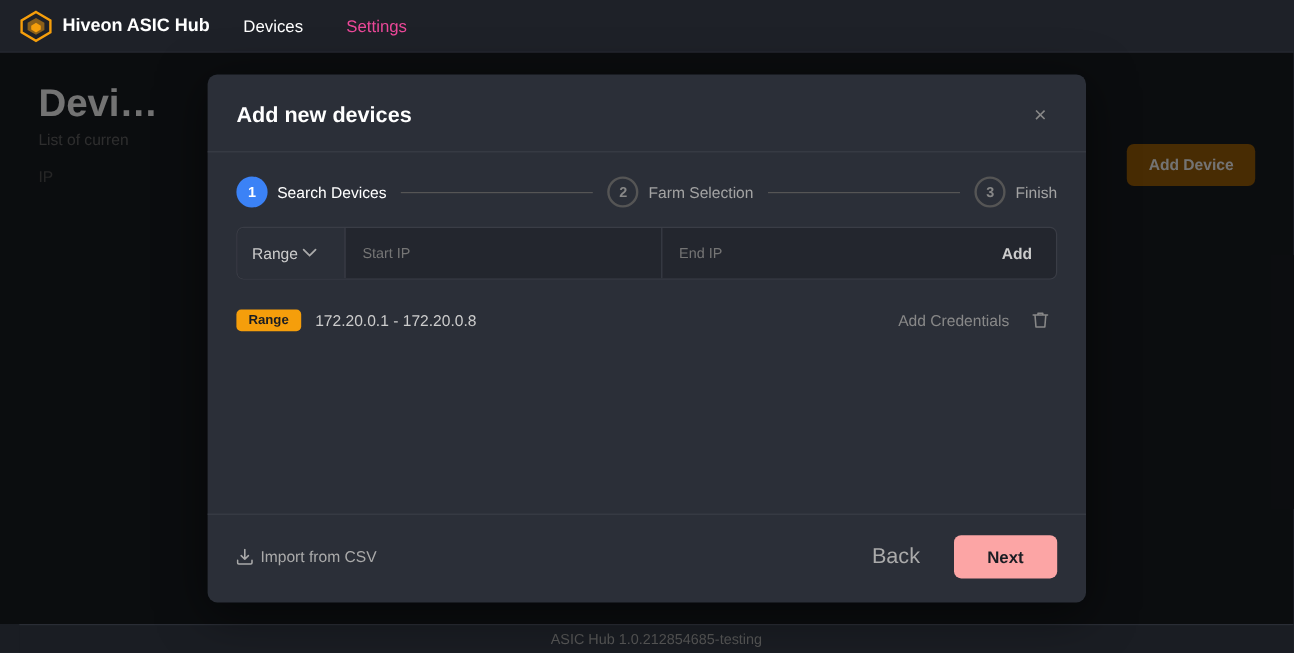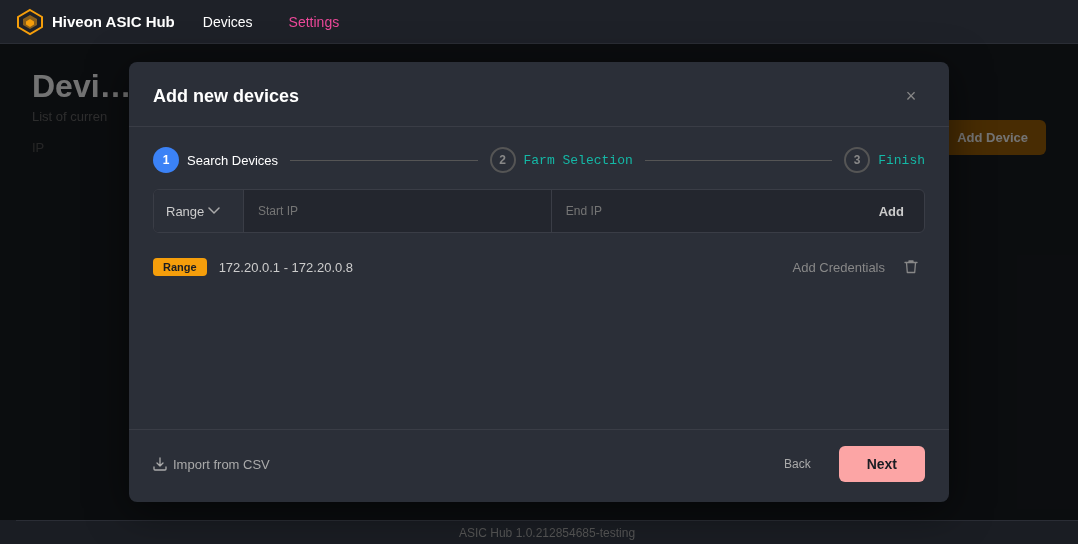--- a/index.html
+++ b/index.html
@@ -73,21 +73,21 @@
       display: flex;
       align-items: center;
       justify-content: center;
       z-index: 10;
     }
 
     
     .modal {
       background: #2b2f38;
       border-radius: 8px;
-      width: 820px;
+      width: 732px;
       min-height: 440px;
       display: flex;
       flex-direction: column;
       box-shadow: 0 8px 40px rgba(0,0,0,0.5);
     }
     .modal-header {
       display: flex;
       align-items: center;
       justify-content: space-between;
       padding: 20px 24px 16px;
@@ -141,21 +141,21 @@
     .step-circle.inactive {
       background: transparent;
       border: 2px solid #555;
       color: #888;
     }
     .step-label {
       font-size: 13px;
       font-weight: 500;
     }
     .step-label.active { color: #fff; }
-    .step-label.inactive { color: #14b8a6; font-family: Liberation Mono, monospace; }
+    .step-label.inactive { color: #a3a3a3; }
     .step-line {
       flex: 1;
       height: 1px;
       background: #555;
       margin: 0 12px;
     }
 
     
     .modal-body {
       padding: 0 24px;
@@ -271,21 +271,21 @@
     }
     .footer-right {
       display: flex;
       align-items: center;
       gap: 12px;
     }
     .back-btn {
       background: transparent;
       border: none;
       color: #aaa;
-      font-size: 12px;
+      font-size: 18px;
       cursor: pointer;
       padding: 8px 16px;
     }
     .next-btn {
       background: #fca5a5;
       color: #1a1d23;
       border: none;
       border-radius: 6px;
       padding: 10px 28px;
       font-size: 14px;

